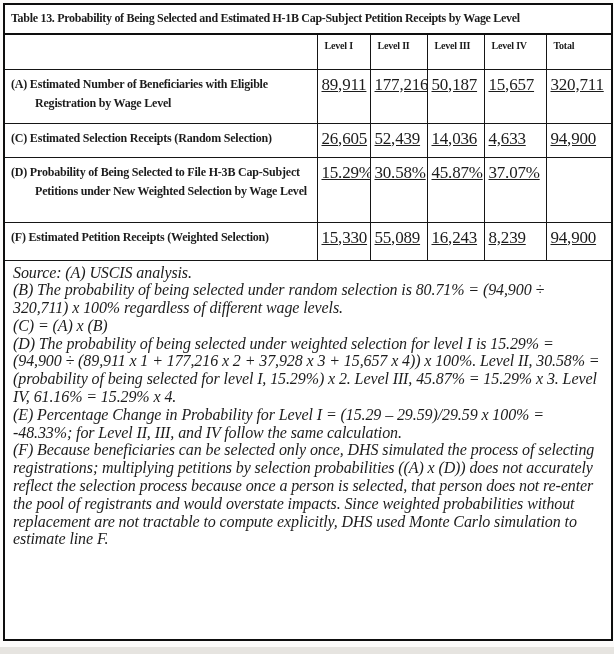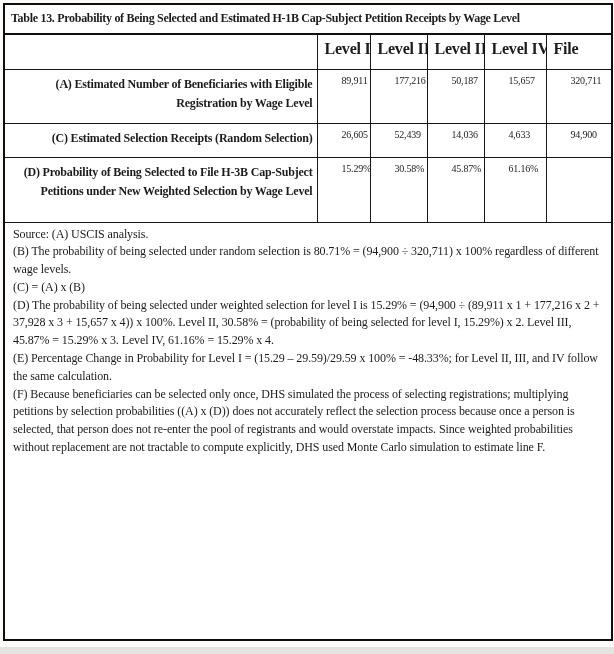--- a/index.html
+++ b/index.html
@@ -46,49 +46,50 @@
   .title-cell {
     font-weight: bold;
     font-size: 12px;
     letter-spacing: -0.3px;
     padding: 6px 4px 0 6px;
     white-space: nowrap;
     border-bottom: 2px solid #0e0e0e !important;
   }
   .col-h {
     font-weight: bold;
-    font-size: 16px;
+    font-size: 10px;
     text-align: left;
     padding: 5px 2px 0 7px;
     white-space: nowrap;
     letter-spacing: -0.2px;
   }
   .rlabel {
     font-weight: bold;
     font-size: 12px;
     letter-spacing: -0.2px;
     line-height: 19px;
     padding: 5px 4px 0 30px;
     text-indent: -24px;
-    text-align: right;
   }
   .val {
-    font-size: 10px;
+    font-size: 17px;
     letter-spacing: -0.2px;
-    padding: 5px 2px 0 24px;
+    padding: 5px 2px 0 4px;
     white-space: nowrap;
+    text-decoration: underline;
   }
   .notes-cell {
     padding: 3px 8px 0 8px;
     border-top: 1px solid #161616;
   }
   .note {
-    font-size: 12px;
+    font-size: 16px;
     letter-spacing: -0.1px;
     line-height: 17.8px;
+    font-style: italic;
   }
   tr.r-title  { height: 30px; }
   tr.r-head   { height: 35px; }
   tr.r-a      { height: 54px; }
   tr.r-b      { height: 62px; }
   tr.r-c      { height: 34px; }
   tr.r-d      { height: 65px; }
   tr.r-e      { height: 68px; }
   tr.r-f      { height: 38px; }
 </style>
@@ -110,21 +111,21 @@
         <tr class="r-title">
       <td class="title-cell" colspan="6">Table 13. Probability of Being Selected and Estimated H-1B Cap-Subject Petition Receipts by Wage Level</td>
     </tr>
 
     <tr class="r-head">
       <td></td>
       <th class="col-h">Level I</th>
       <th class="col-h">Level II</th>
       <th class="col-h">Level III</th>
       <th class="col-h">Level IV</th>
-      <th class="col-h">File</th>
+      <th class="col-h">Total</th>
     </tr>
 
     <tr class="r-a">
       <td class="rlabel">(A) Estimated Number of Beneficiaries with Eligible Registration by Wage Level</td>
       <td class="val">89,911</td>
       <td class="val">177,216</td>
       <td class="val">50,187</td>
       <td class="val">15,657</td>
       <td class="val">320,711</td>
     </tr>
@@ -137,25 +138,33 @@
       <td class="val">14,036</td>
       <td class="val">4,633</td>
       <td class="val">94,900</td>
     </tr>
 
     <tr class="r-d">
       <td class="rlabel">(D) Probability of Being Selected to File H-3B Cap-Subject Petitions under New Weighted Selection by Wage Level</td>
       <td class="val">15.29%</td>
       <td class="val">30.58%</td>
       <td class="val">45.87%</td>
-      <td class="val">61.16%</td>
+      <td class="val">37.07%</td>
       <td class="val"></td>
     </tr>
 
 
+    <tr class="r-f">
+      <td class="rlabel">(F) Estimated Petition Receipts (Weighted Selection)</td>
+      <td class="val">15,330</td>
+      <td class="val">55,089</td>
+      <td class="val">16,243</td>
+      <td class="val">8,239</td>
+      <td class="val">94,900</td>
+    </tr>
 
     <tr>
       <td class="notes-cell" colspan="6">
         <div class="note">Source: (A) USCIS analysis.</div>
         <div class="note">(B) The probability of being selected under random selection is 80.71% = (94,900 ÷ 320,711) x 100% regardless of different wage levels.</div>
         <div class="note">(C) = (A) x (B)</div>
         <div class="note">(D) The probability of being selected under weighted selection for level I is 15.29% = (94,900 ÷ (89,911 x 1 + 177,216 x 2 + 37,928 x 3 + 15,657 x 4)) x 100%. Level II, 30.58% = (probability of being selected for level I, 15.29%) x 2. Level III, 45.87% = 15.29% x 3. Level IV, 61.16% = 15.29% x 4.</div>
         <div class="note">(E) Percentage Change in Probability for Level I = (15.29 – 29.59)/29.59 x 100% = -48.33%; for Level II, III, and IV follow the same calculation.</div>
         <div class="note">(F) Because beneficiaries can be selected only once, DHS simulated the process of selecting registrations; multiplying petitions by selection probabilities ((A) x (D)) does not accurately reflect the selection process because once a person is selected, that person does not re-enter the pool of registrants and would overstate impacts. Since weighted probabilities without replacement are not tractable to compute explicitly, DHS used Monte Carlo simulation to estimate line F.</div>
       </td>

